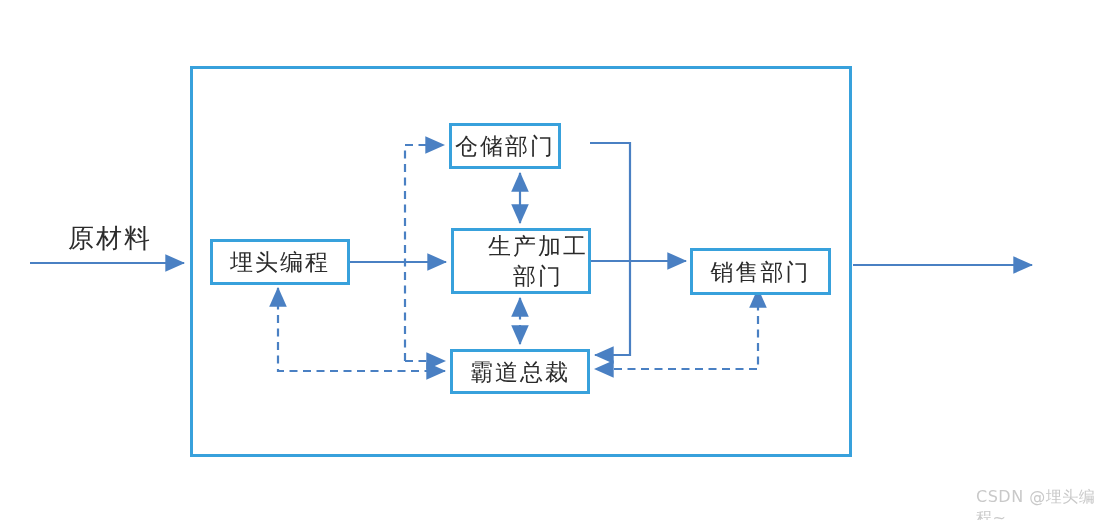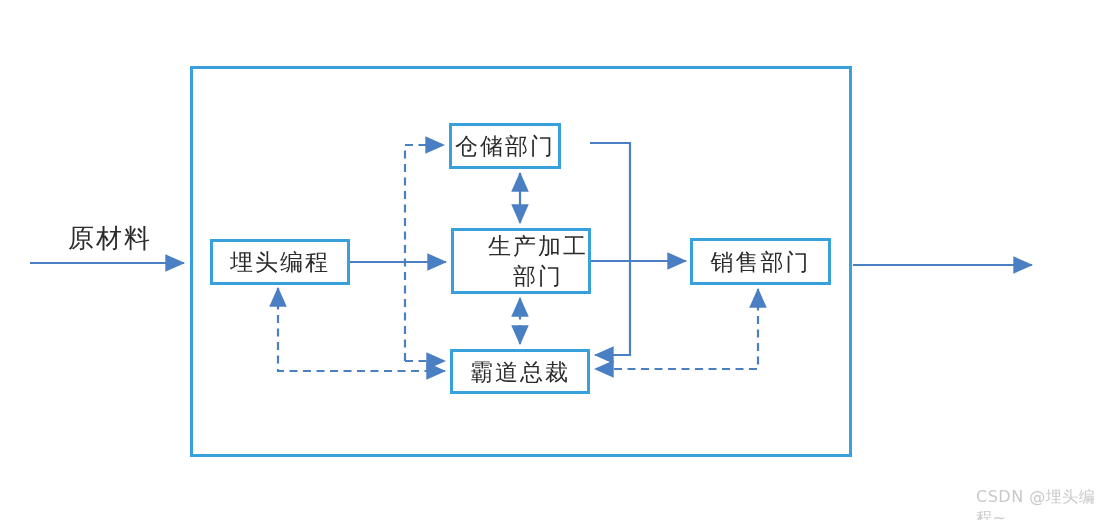--- a/index.html
+++ b/index.html
@@ -51,21 +51,21 @@
     text-align: center;
     font-size: 23px;
     letter-spacing: 2px;
     line-height: 30px;
     white-space: pre-line;
     color: var(--text);
   }
   .node-purchasing { left: 210px; top: 239px; width: 140px; height: 46px; }
   .node-warehouse  { left: 449px; top: 123px; width: 112px; height: 46px; }
   .node-production { left: 451px; top: 228px; width: 140px; height: 66px; justify-content: flex-end; }
-  .node-sales      { left: 690px; top: 238px; width: 141px; height: 47px; }
+  .node-sales      { left: 690px; top: 248px; width: 141px; height: 47px; }
   .node-ceo        { left: 450px; top: 349px; width: 140px; height: 45px; }
   .flow-label {
     position: absolute;
     font-size: 26px;
     letter-spacing: 2px;
     color: var(--text);
     margin-left: 32px;
   }
   .label-input  { left: 36px;  top: 221px; }
   .label-output { left: 893px; top: 222px; }

